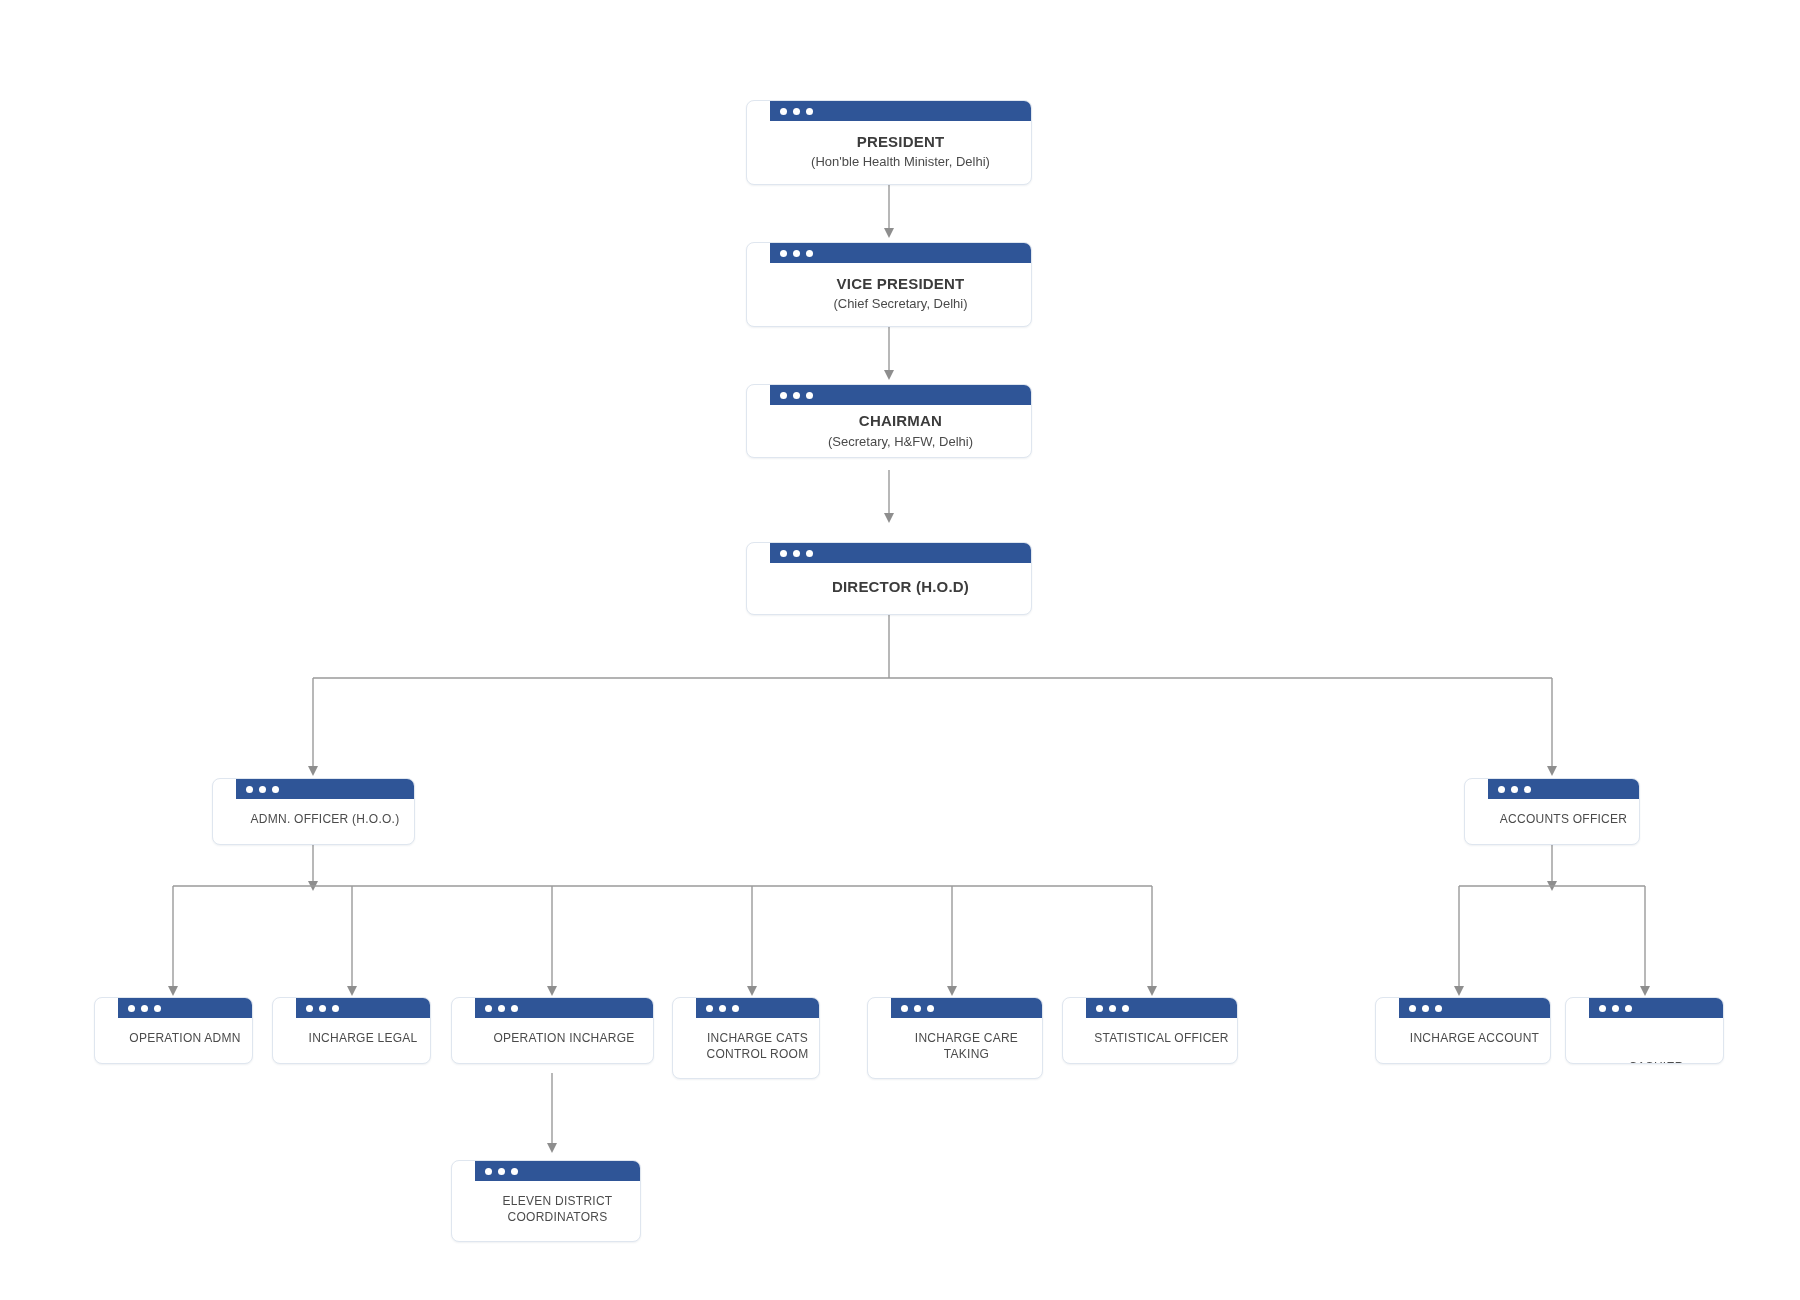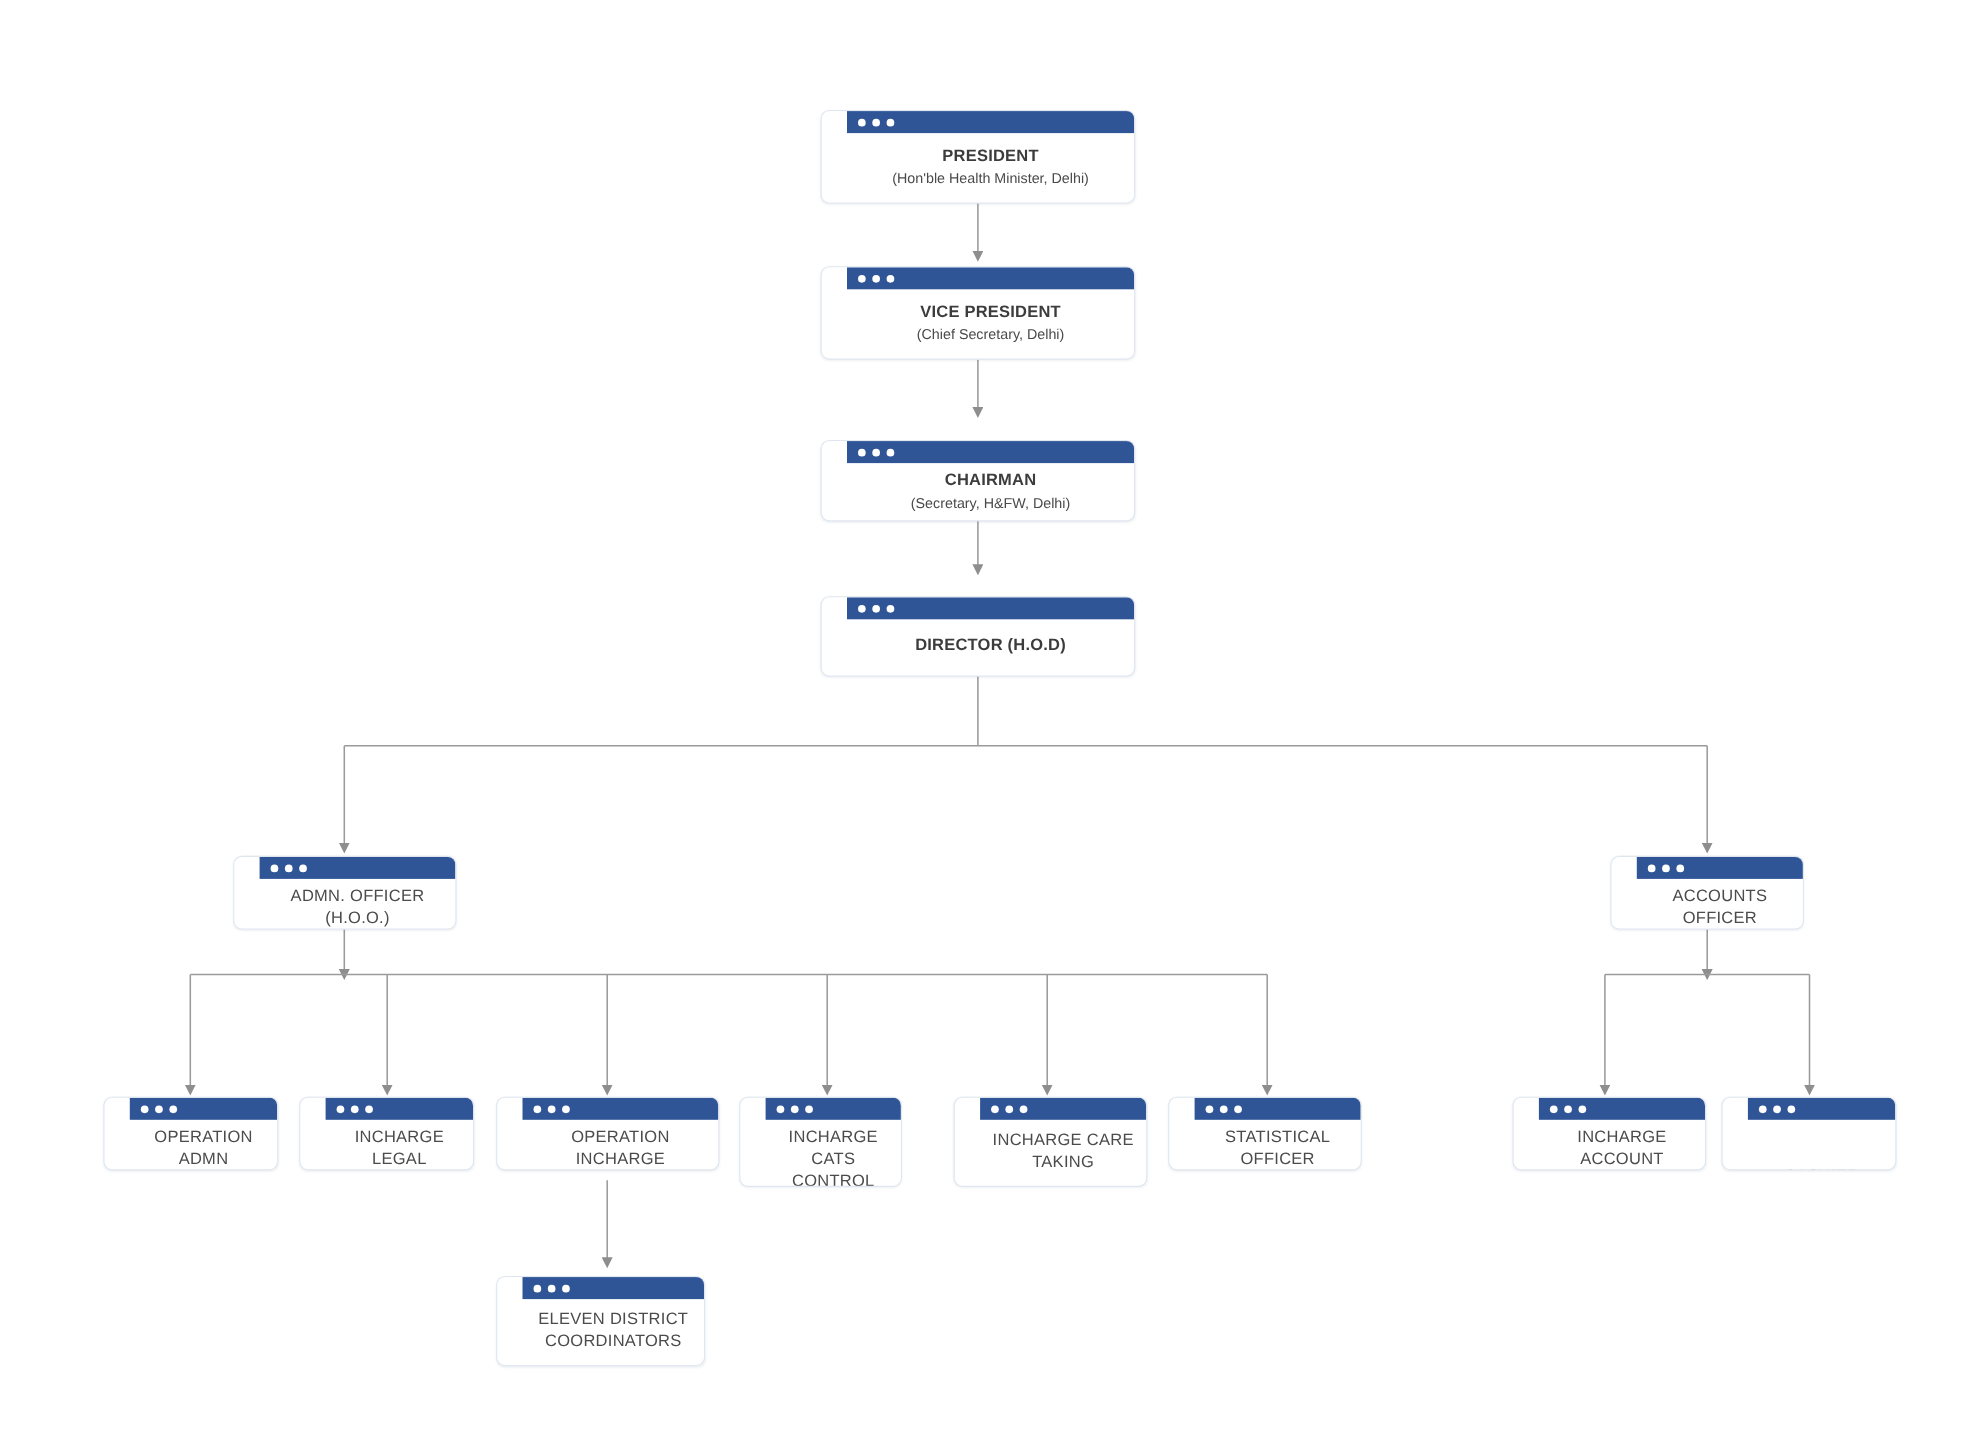--- a/index.html
+++ b/index.html
@@ -86,21 +86,21 @@
   }
   .lvl-exec .node-sub {
     font-weight: normal;
     font-size: 13px;
     margin-top: 2px;
   }
   
   .lvl-mid .node-title,
   .lvl-leaf .node-title {
     font-weight: normal;
-    font-size: 15px;
+    font-size: 12px;
     letter-spacing: 0.25px;
     color: #4b4b4b;
   }
   .lvl-mid .node-body,
   .lvl-leaf .node-body {
     justify-content: center;
   }
 </style>
 </head>
 <body>
@@ -164,21 +164,21 @@
       <span class="dot"></span>
       <span class="dot"></span>
       <span class="dot"></span>
     </div>
     <div class="node-body">
       <div class="node-title">VICE PRESIDENT</div>
       <div class="node-sub">(Chief Secretary, Delhi)</div>
     </div>
   </div>
 
-  <div class="node lvl-exec" style="left:746px; top:400px; width:286px; height:74px;">
+  <div class="node lvl-exec" style="left:746px; top:384px; width:286px; height:74px;">
     <div class="node-titlebar">
       <span class="dot"></span>
       <span class="dot"></span>
       <span class="dot"></span>
     </div>
     <div class="node-body">
       <div class="node-title">CHAIRMAN</div>
       <div class="node-sub">(Secretary, H&amp;FW, Delhi)</div>
     </div>
   </div>

